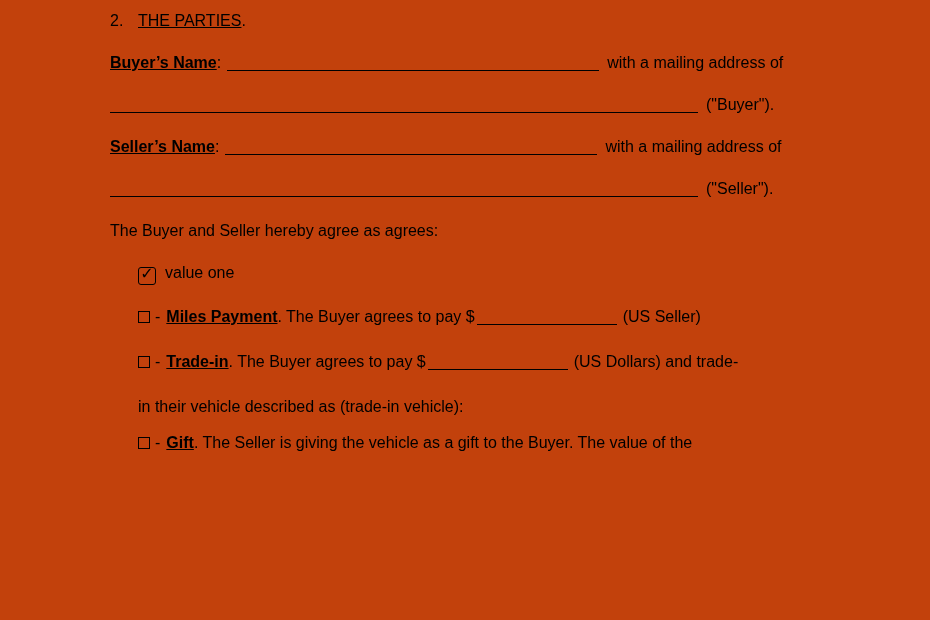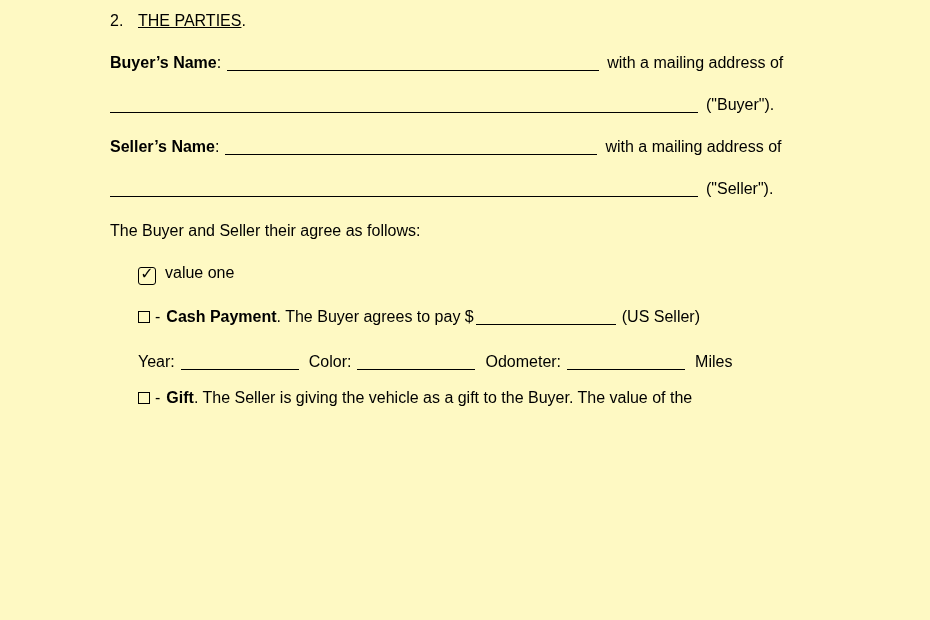--- a/index.html
+++ b/index.html
@@ -9,33 +9,33 @@
     color: #000000;
     font-family: "Liberation Sans", "DejaVu Sans", sans-serif;
     font-size: 16px;
     overflow: hidden;
   }
   .page {
     position: relative;
     width: 930px;
     height: 620px;
     overflow: hidden;
-    background: #fef9c3;
+    background: #c2410c;
   }
   .line {
     white-space: nowrap;
     line-height: 42px;
     padding-left: 110px;
   }
   .line.tall { line-height: 45px; }
   .line.indent { padding-left: 138px; }
   .line.gift-cut { line-height: 28px; padding-left: 138px; }
   .num { display: inline-block; width: 28px; }
   .heading { text-decoration: underline; }
-  .bold { font-weight: bold; }
+  .bold { font-weight: bold; text-decoration: underline; }
   
   .blank {
     display: inline-block;
     border-bottom: 1.5px solid #000;
     height: 4px;
     vertical-align: -3px;
   }
   .blank.name   { width: 372px; margin: 0 8px 0 6px; }
   .blank.addr   { width: 588px; margin: 0 8px 0 0; }
   .blank.amount { width: 140px; margin: 0 6px 0 2px; }
@@ -88,39 +88,42 @@
 
   <div class="line">
     <span class="bold">Seller’s Name</span><span>:</span><span class="blank name"></span><span>with a mailing address of</span>
   </div>
 
   <div class="line">
     <span class="blank addr"></span><span>("Seller").</span>
   </div>
 
   <div class="line">
-    <span>The Buyer and Seller their agree as follows:</span>
+    <span>The Buyer and Seller hereby agree as agrees:</span>
   </div>
 
 
   <div class="line indent">
     <span class="checkbox-checked">
         <span class="check-glyph">✓</span>
       </span><span>value one</span>
   </div>
 
   <div class="line tall indent">
-    <span class="checkbox-empty"></span><span class="dash">-</span><span class="bold">Cash Payment</span><span>. The Buyer agrees to pay $</span><span class="blank amount"></span><span>(US Seller)</span>
+    <span class="checkbox-empty"></span><span class="dash">-</span><span class="bold">Miles Payment</span><span>. The Buyer agrees to pay $</span><span class="blank amount"></span><span>(US Seller)</span>
   </div>
 
 
+  <div class="line tall indent">
+    <span class="checkbox-empty"></span><span class="dash">-</span><span class="bold">Trade-in</span><span>. The Buyer agrees to pay $</span><span class="blank amount"></span><span>(US Dollars) and trade-</span>
+  </div>
+
+  <div class="line tall indent">
+    <span>in their vehicle described as (trade-in vehicle):</span>
+  </div>
 
 
-
-  <div class="line tall indent">
-    <span>Year:</span><span class="blank f2"></span><span>Color:</span><span class="blank f2"></span><span>Odometer:</span><span class="blank f2"></span><span>Miles</span>
-  </div>
 
   <div class="line gift-cut">
     <span class="checkbox-empty"></span><span class="dash">-</span><span class="bold">Gift</span><span>. The Seller is giving the vehicle as a gift to the Buyer. The value of the</span>
   </div>
 
 </div>
 
 </body></html>

